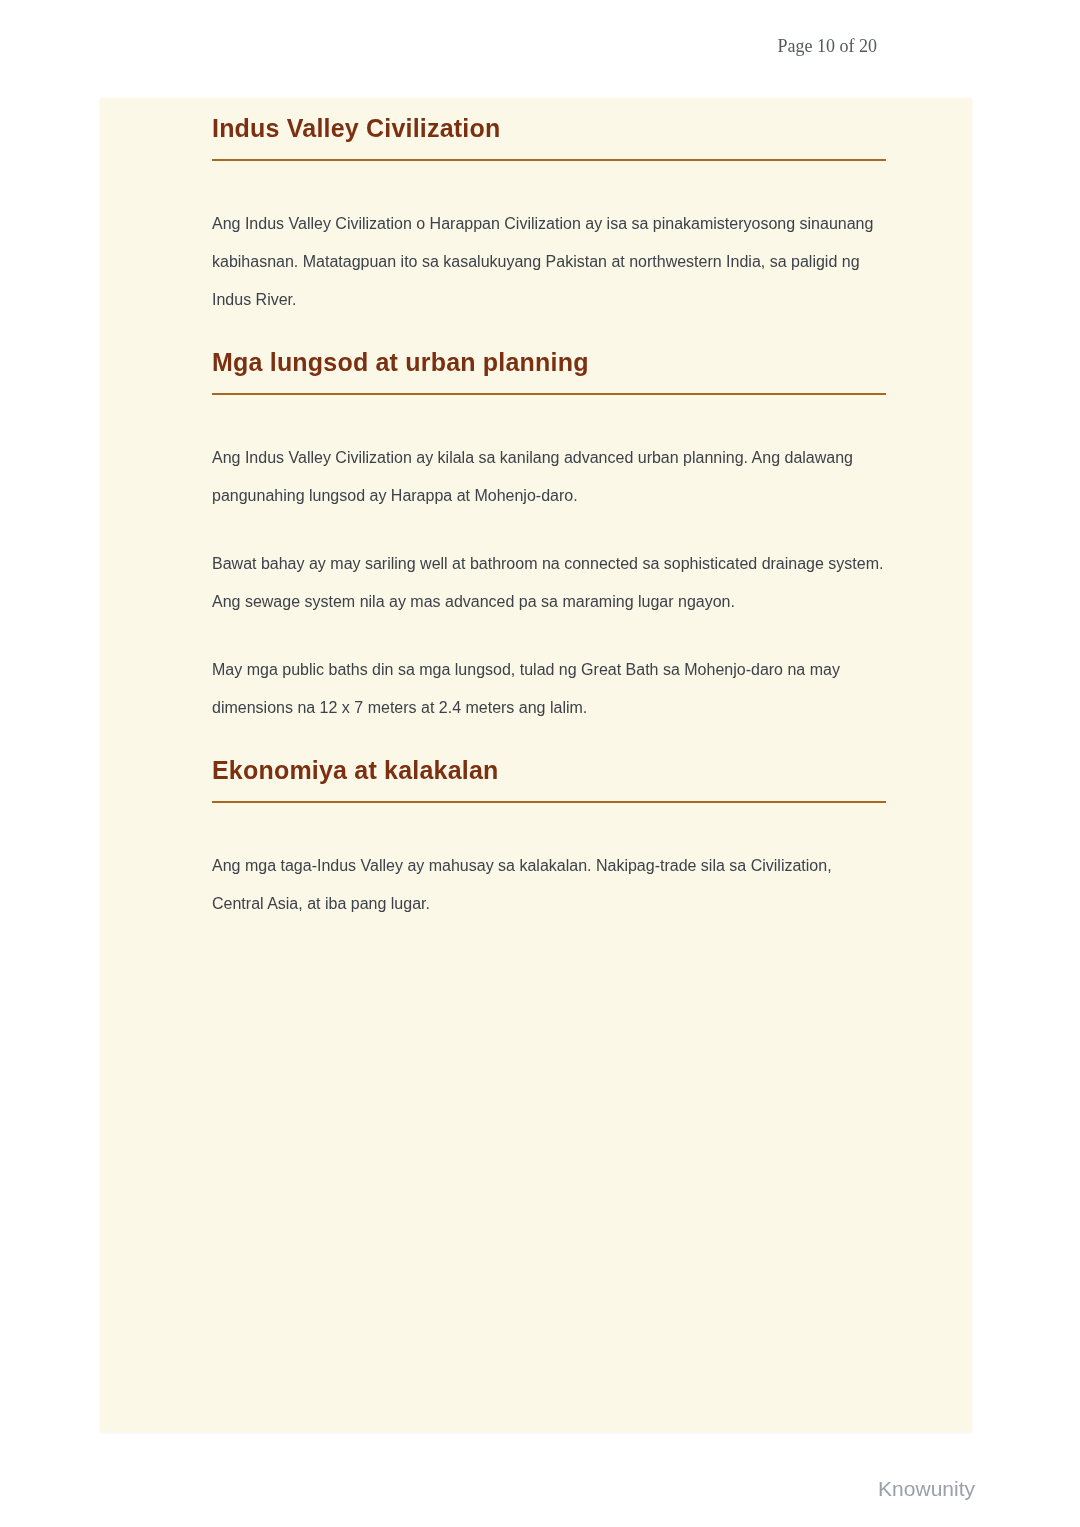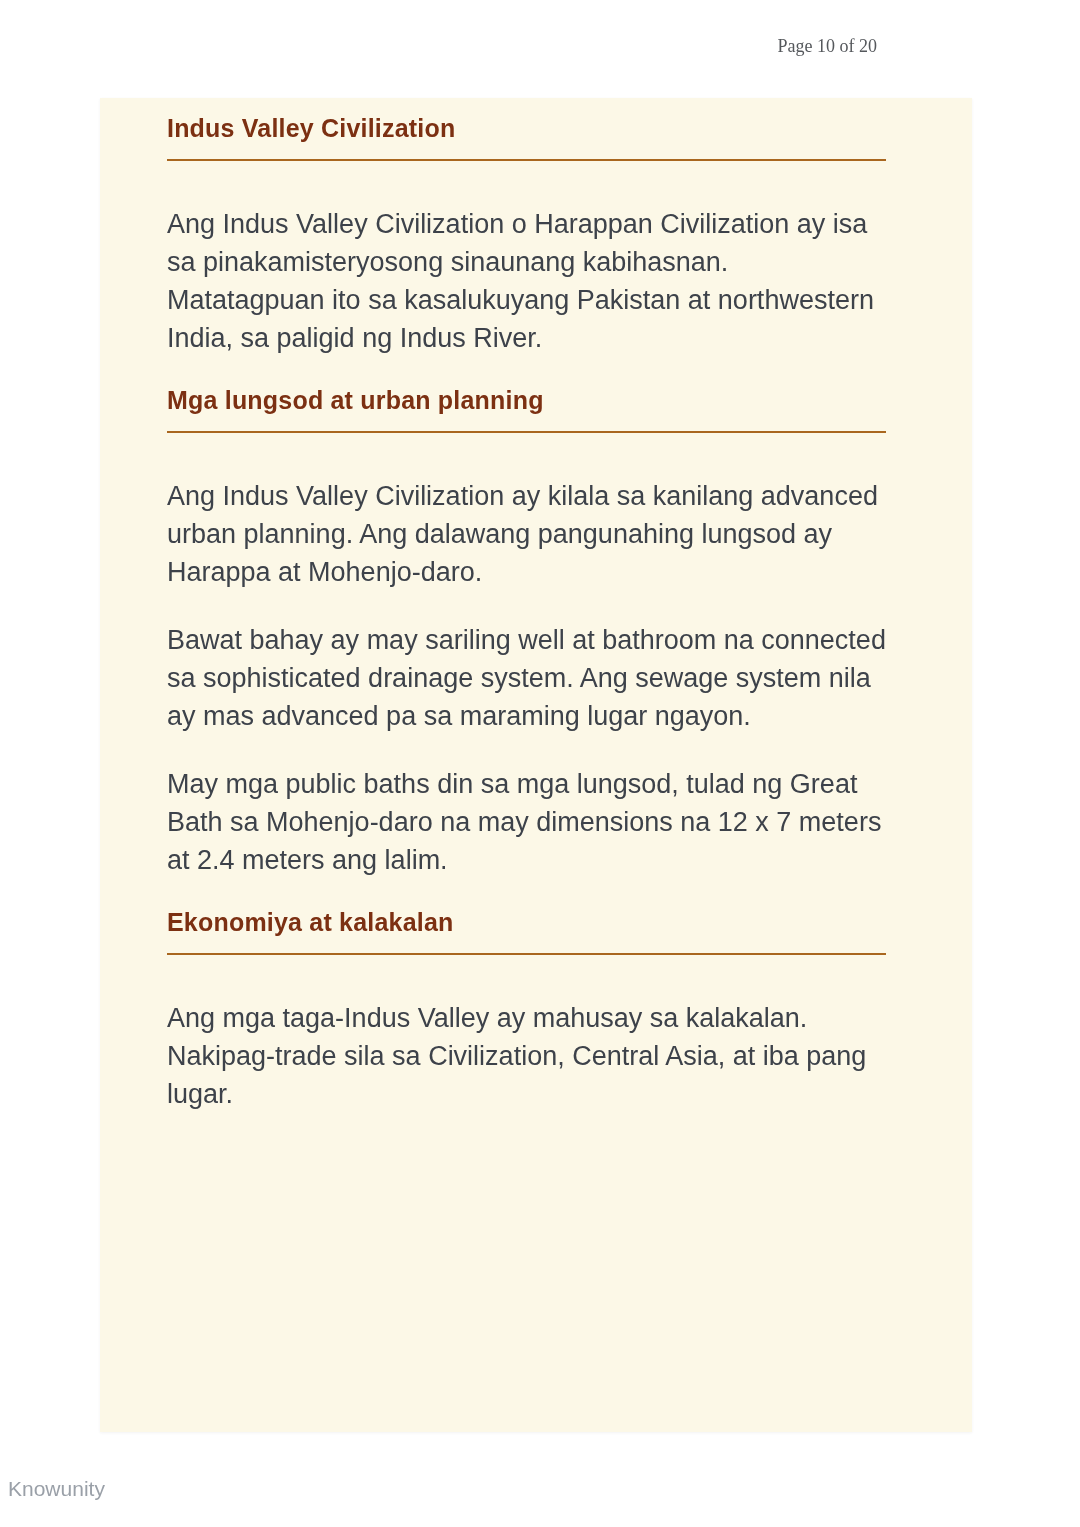--- a/index.html
+++ b/index.html
@@ -24,51 +24,51 @@
     font-size: 18px;
     color: #55585c;
   }
   .card {
     position: absolute;
     top: 98px;
     left: 100px;
     width: 872px;
     height: 1334px;
     background: #fcf8e7;
-    padding: 16px 86px 70px 67px;
+    padding: 16px 86px 70px 112px;
     box-shadow: 0 1px 3px rgba(0,0,0,0.05);
   }
   .section { margin: 0; }
   .section + .section { margin-top: 29px; }
   .section-heading {
     margin: 0;
     font-size: 25px;
     font-weight: bold;
     color: #7c3012;
     letter-spacing: 0.2px;
   }
   .heading-rule {
     border: none;
     border-top: 2px solid #a9671f;
     margin: 16px 0 0 0;
   }
   .section-body { margin-top: 44px; }
   .section p {
     margin: 0 0 30px 0;
-    font-size: 27px;
+    font-size: 16px;
     line-height: 38px;
     color: #3d424a;
   }
   .section p:last-child { margin-bottom: 0; }
   .footer {
     position: absolute;
     bottom: 26px;
-    left: 8px;
+    left: 0;
     width: 100%;
-    text-align: left;
+    text-align: right;
     font-size: 21px;
     color: #9aa0a8;
   }
 </style>
 </head>
 <body>
 
 <div class="viewport">
 
   <div class="page-number">Page 10 of 20</div>

